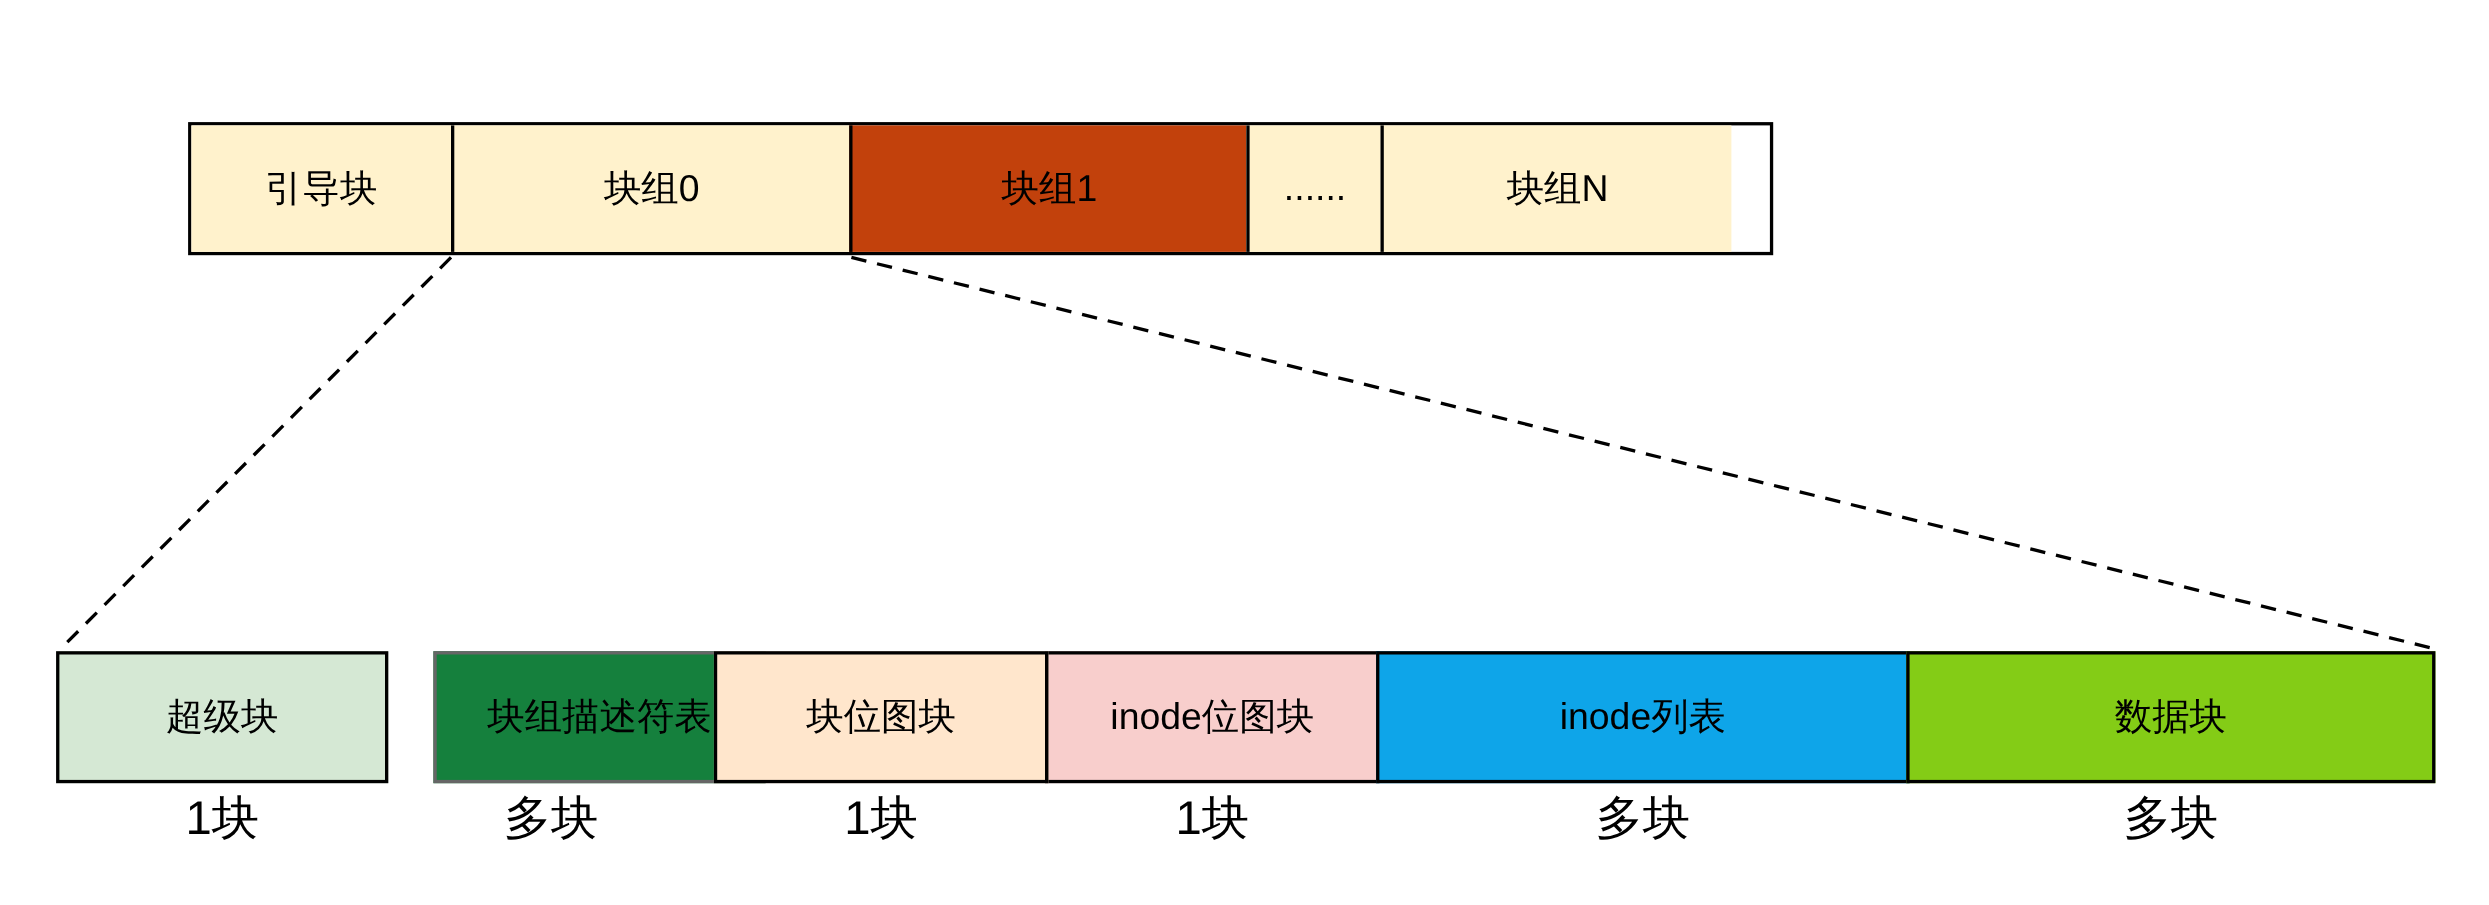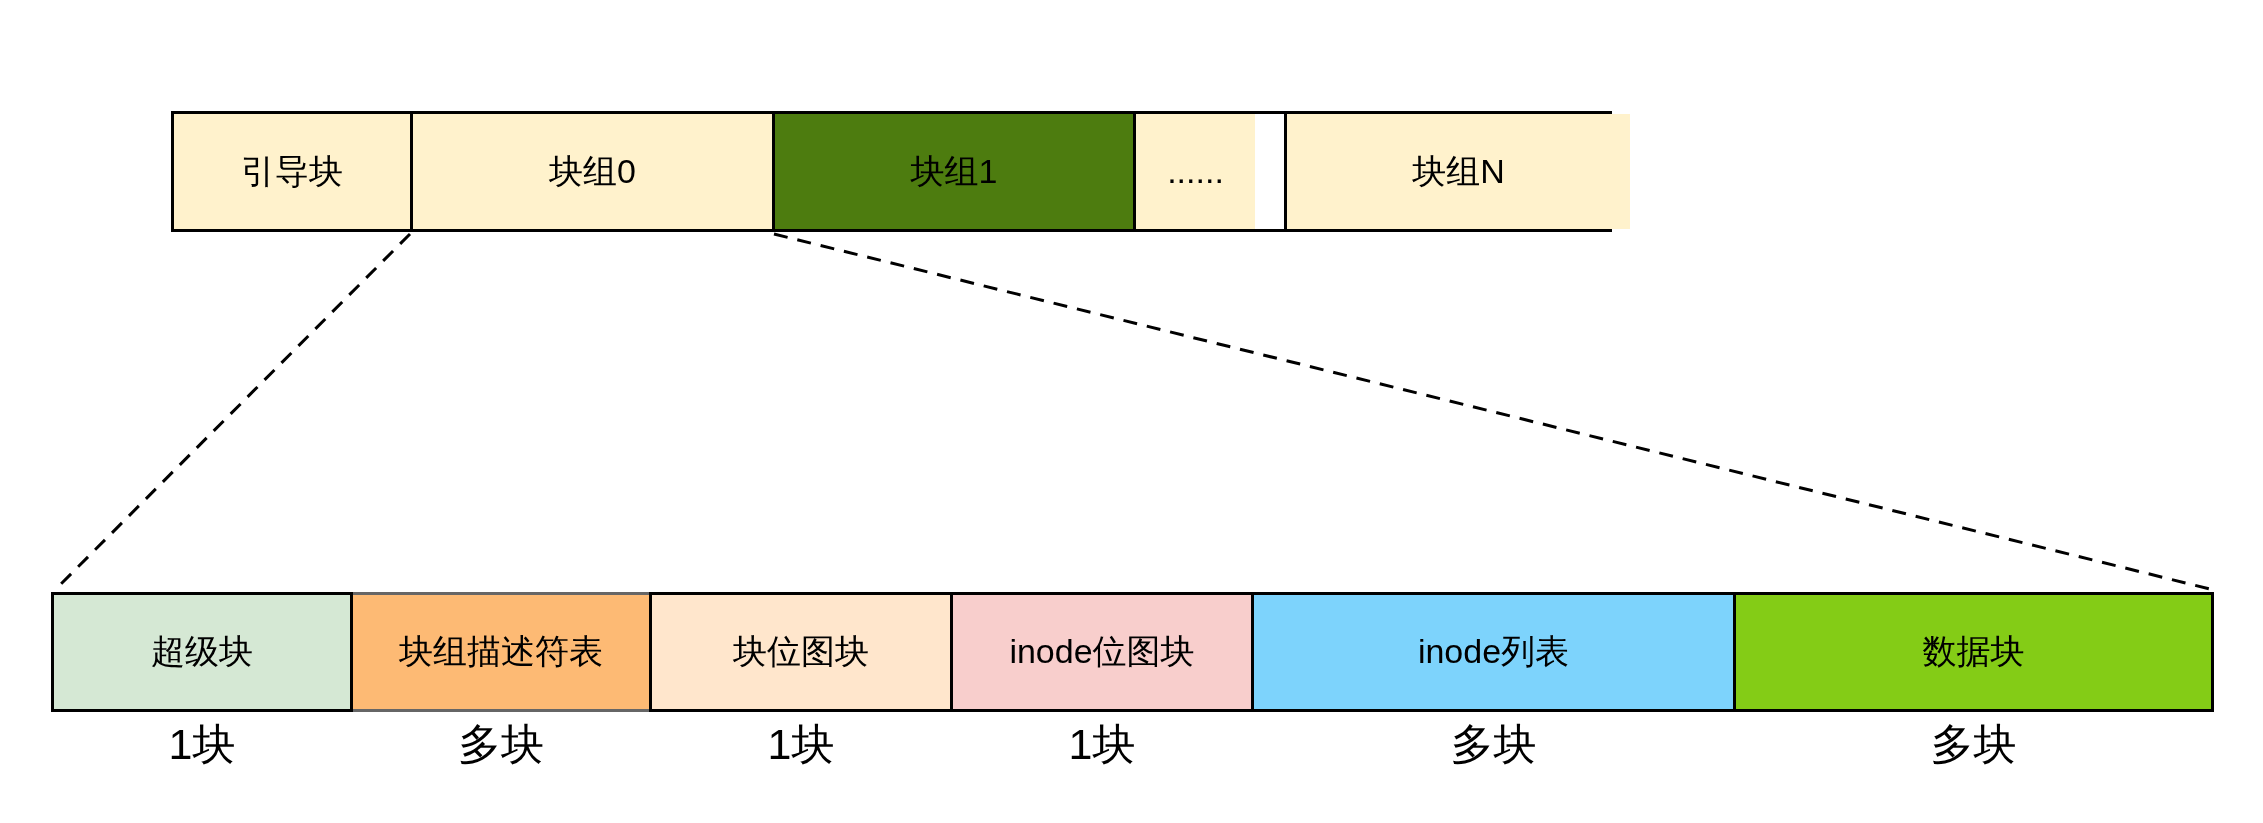--- a/index.html
+++ b/index.html
@@ -53,21 +53,21 @@
     align-items: center;
     justify-content: center;
     font-size: 34px;
     flex: 0 0 auto;
   }
   .tcell + .tcell { border-left: 3px solid #000000; }
   .w-t0 { width: 236px; text-align: center; }
   .w-t1 { width: 362px; }
   .w-t2 { width: 361px; }
   .w-t3 { width: 122px; }
-  .w-t4 { width: 346px; margin-left: 29px; }
+  .w-t4 { width: 319px; }
   
   .bcell {
     position: absolute;
     top: 592px;
     height: 120px;
     box-sizing: border-box;
     border: 3px solid #000000;
     display: flex;
     align-items: center;
     justify-content: center;
@@ -104,30 +104,30 @@
 
   <svg class="connectors" viewBox="0 0 2263 823">
     <line x1="410" y1="234" x2="56" y2="589" stroke="#000000" stroke-width="3" stroke-dasharray="14 10"></line>
     <line x1="774" y1="234" x2="2210" y2="589" stroke="#000000" stroke-width="3" stroke-dasharray="14 10"></line>
   </svg>
 
 
   <div class="top-bar">
     <div class="tcell w-t0" style="background: rgb(255, 242, 204);">引导块</div>
     <div class="tcell w-t1" style="background: rgb(255, 242, 204);">块组0</div>
-    <div class="tcell w-t2" style="background: #4d7c0f;">块组1</div>
+    <div class="tcell w-t2" style="background: #c2410c;">块组1</div>
     <div class="tcell w-t3" style="background: rgb(255, 242, 204);">......</div>
     <div class="tcell w-t4" style="background: rgb(255, 242, 204);">块组N</div>
   </div>
 
   <div class="bcell b0" style="background: rgb(213, 232, 212); border-color: rgb(0, 0, 0);">超级块</div>
-  <div class="bcell b1 muted-border" style="background: #fdba74; border-color: rgb(102, 102, 102);">块组描述符表</div>
+  <div class="bcell b1 muted-border" style="background: #15803d; border-color: rgb(102, 102, 102); margin-left: 44px;">块组描述符表</div>
   <div class="bcell b3" style="background: rgb(248, 206, 204); border-color: rgb(0, 0, 0);">inode位图块</div>
   <div class="bcell b2" style="background: rgb(255, 230, 204); border-color: rgb(0, 0, 0);">块位图块</div>
-  <div class="bcell b4" style="background: #7dd3fc; border-color: rgb(0, 0, 0);">inode列表</div>
+  <div class="bcell b4" style="background: #0ea5e9; border-color: rgb(0, 0, 0);">inode列表</div>
   <div class="bcell b5" style="background: #84cc16; border-color: rgb(0, 0, 0);">数据块</div>
 
   <div class="count-label c0">1块</div>
   <div class="count-label c1">多块</div>
   <div class="count-label c2">1块</div>
   <div class="count-label c3">1块</div>
   <div class="count-label c4">多块</div>
   <div class="count-label c5">多块</div>
 
 </div>

